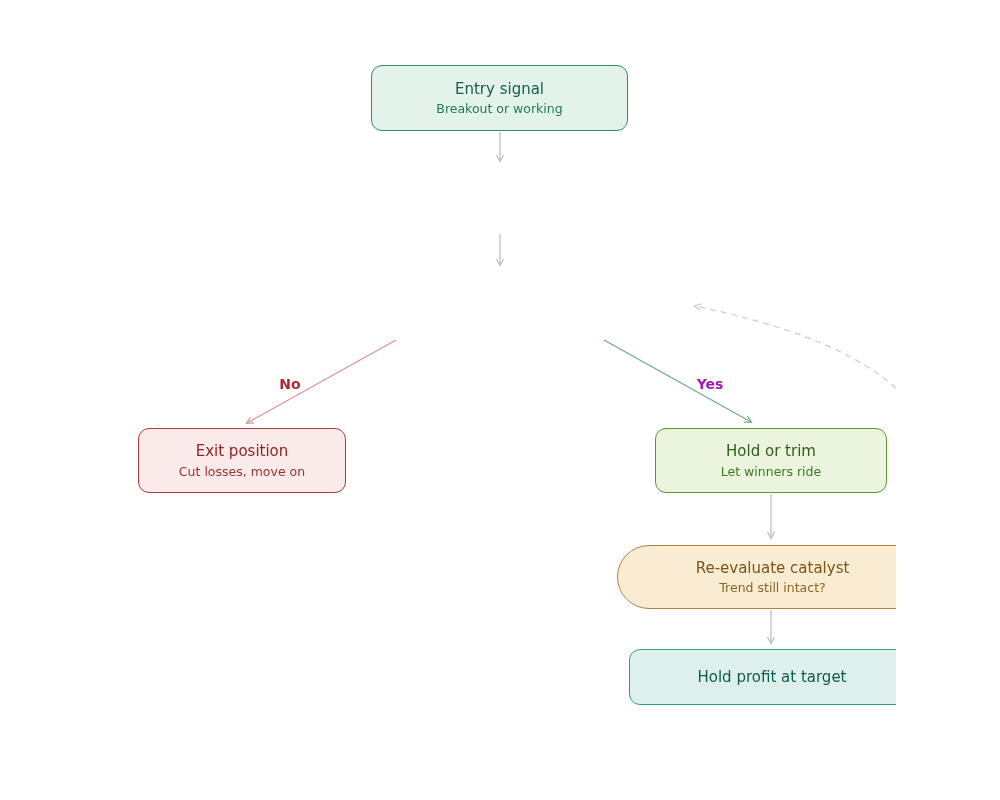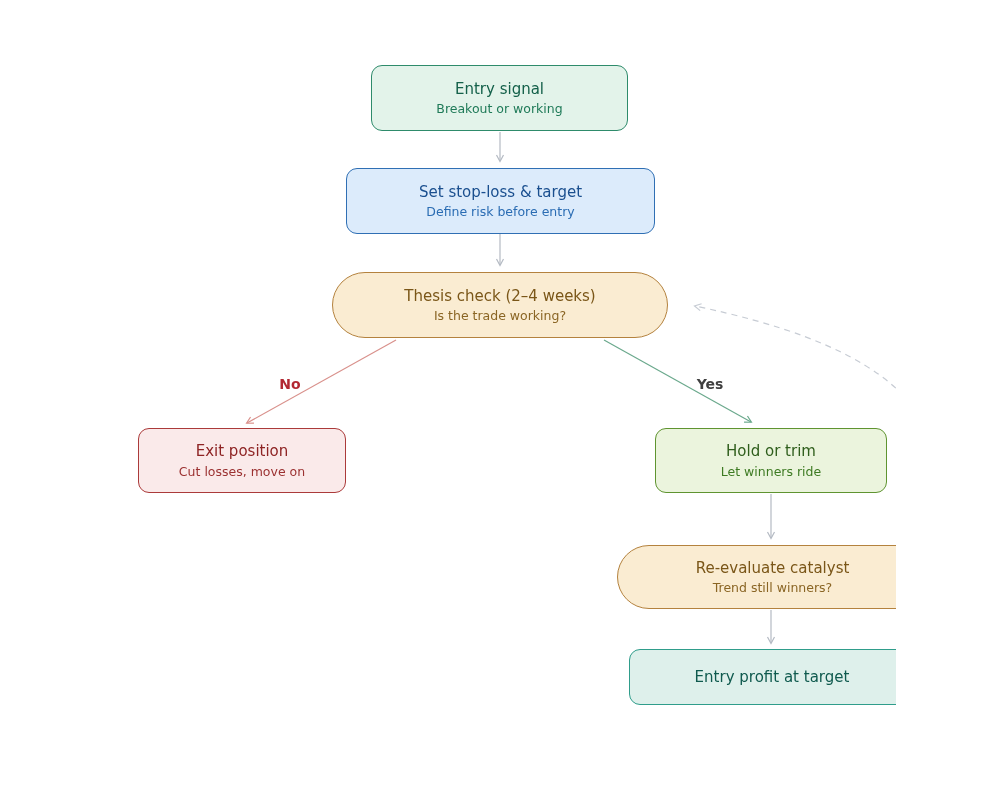--- a/index.html
+++ b/index.html
@@ -49,46 +49,38 @@
     <line x1="771" y1="494" x2="771" y2="538" stroke-width="1.2" marker-end="url(#arr-gray)" stroke="#b4bac3"></line>
     <line x1="771" y1="610" x2="771" y2="643" stroke-width="1.2" marker-end="url(#arr-gray)" stroke="#b4bac3"></line>
     <path d="M 928 571 C 939 544, 945 511, 941 478 C 934 398, 868 342, 695 306" fill="none" stroke-width="1.2" stroke-dasharray="6 5" marker-end="url(#arr-loop)" stroke="#c7ccd4"></path>
   </svg>
 
   <div class="node rect" style="left: 371px; top: 65px; width: 257px; height: 66px; background-color: rgb(227, 243, 234); border-color: rgb(46, 139, 107);">
     <div class="title" style="color: rgb(20, 96, 74);">Entry signal</div>
     <div class="subtitle" style="color: rgb(31, 122, 88);">Breakout or working</div>
   </div>
 
-  <div class="node rect" style="left: 346px; top: 168px; width: 309px; height: 66px; background-color: rgb(220, 235, 251); border-color: rgb(47, 111, 180);">
-    <div class="title" style="color: rgb(26, 79, 143);">Set stop-loss &amp; target</div>
-    <div class="subtitle" style="color: rgb(42, 108, 179);">Define risk before entry</div>
-  </div>
 
-  <div class="node pill" style="left: 332px; top: 272px; width: 336px; height: 66px; background-color: rgb(250, 236, 210); border-color: rgb(180, 130, 62);">
-    <div class="title" style="color: rgb(122, 86, 24);">Thesis check (2–4 weeks)</div>
-    <div class="subtitle" style="color: rgb(138, 101, 36);">Is the trade working?</div>
-  </div>
 
   <div class="node rect" style="left: 138px; top: 428px; width: 208px; height: 65px; background-color: rgb(250, 234, 234); border-color: rgb(171, 58, 58);">
     <div class="title" style="color: rgb(142, 36, 36);">Exit position</div>
     <div class="subtitle" style="color: rgb(155, 49, 49);">Cut losses, move on</div>
   </div>
 
   <div class="node rect" style="left: 655px; top: 428px; width: 232px; height: 65px; background-color: rgb(235, 244, 221); border-color: rgb(95, 148, 48);">
     <div class="title" style="color: rgb(47, 94, 28);">Hold or trim</div>
     <div class="subtitle" style="color: rgb(61, 122, 34);">Let winners ride</div>
   </div>
 
   <div class="node pill" style="left: 617px; top: 545px; width: 311px; height: 64px; background-color: rgb(250, 236, 210); border-color: rgb(180, 130, 62);">
     <div class="title" style="color: rgb(122, 86, 24);">Re-evaluate catalyst</div>
-    <div class="subtitle" style="color: rgb(138, 101, 36);">Trend still winners?</div>
+    <div class="subtitle" style="color: rgb(138, 101, 36);">Trend still intact?</div>
   </div>
 
   <div class="node rect" style="left: 629px; top: 649px; width: 286px; height: 56px; background-color: rgb(222, 240, 235); border-color: rgb(47, 157, 139);">
-    <div class="title" style="color: rgb(15, 90, 78);">Entry profit at target</div>
+    <div class="title" style="color: rgb(15, 90, 78);">Hold profit at target</div>
 
   </div>
 
   <div class="edge-label" style="left: 290px; top: 374px; color: rgb(178, 40, 50);">No</div>
-  <div class="edge-label" style="left: 710px; top: 374px; color: #404040;">Yes</div>
+  <div class="edge-label" style="left: 710px; top: 374px; color: #a21caf;">Yes</div>
 
 </div>
 
 </body></html>

